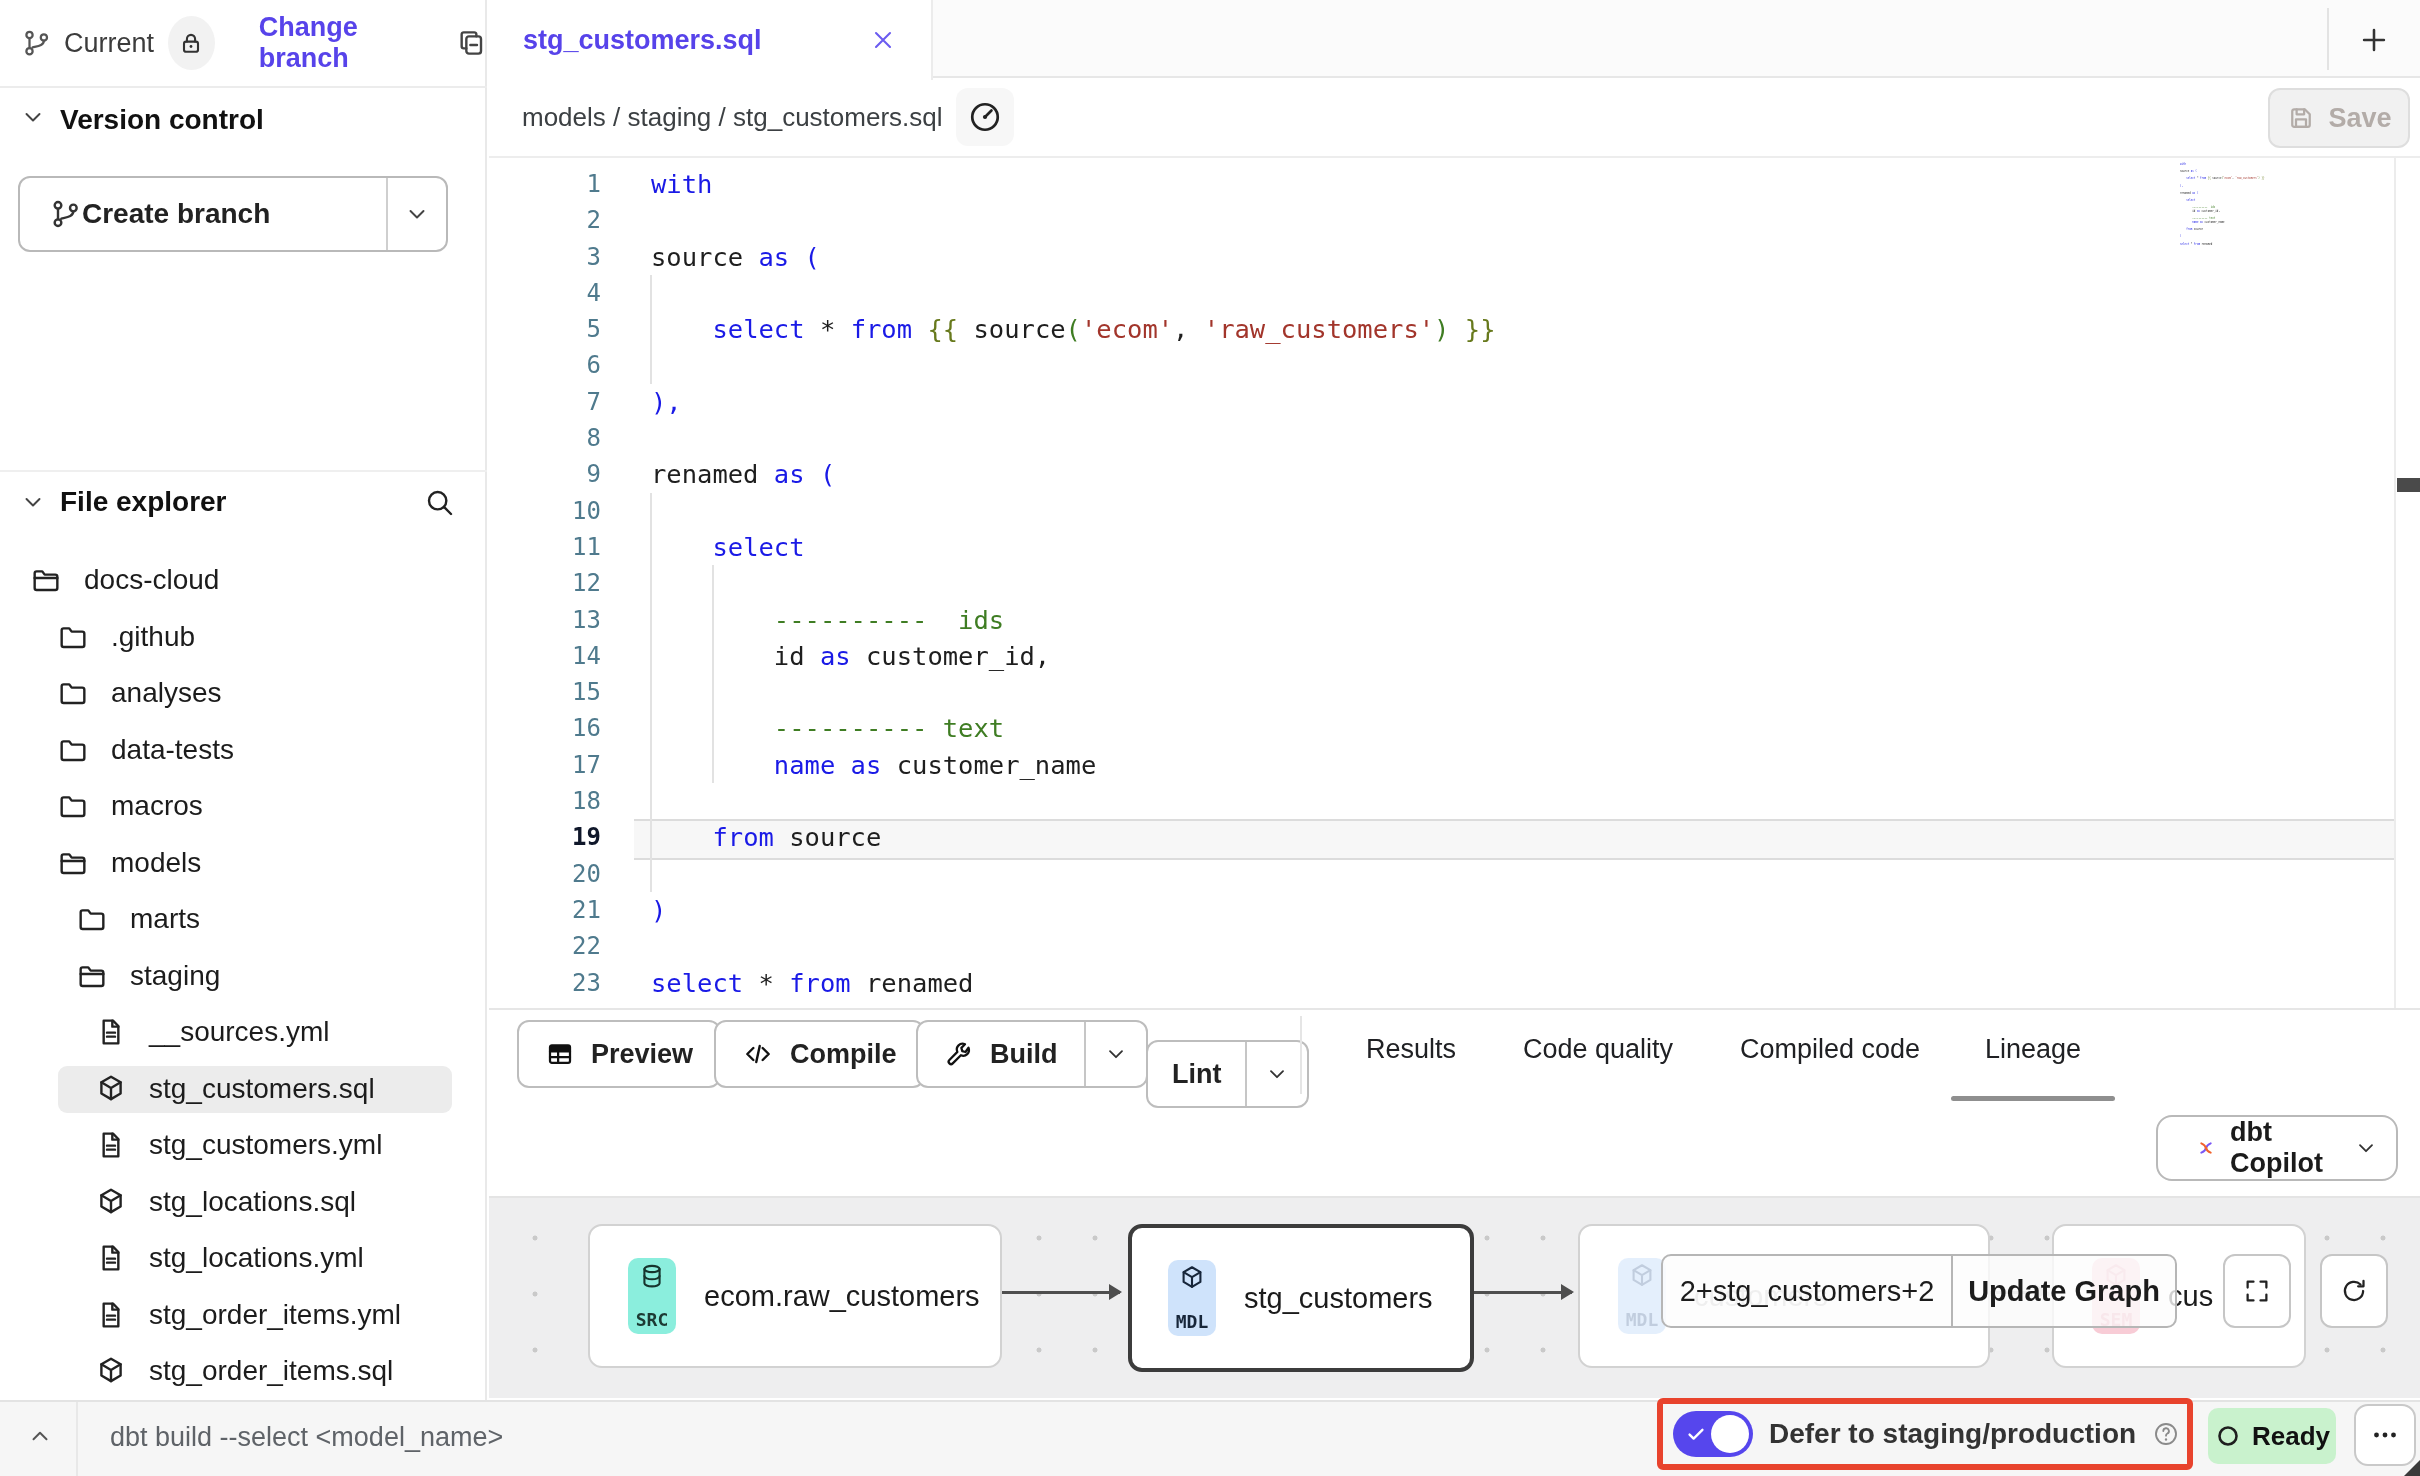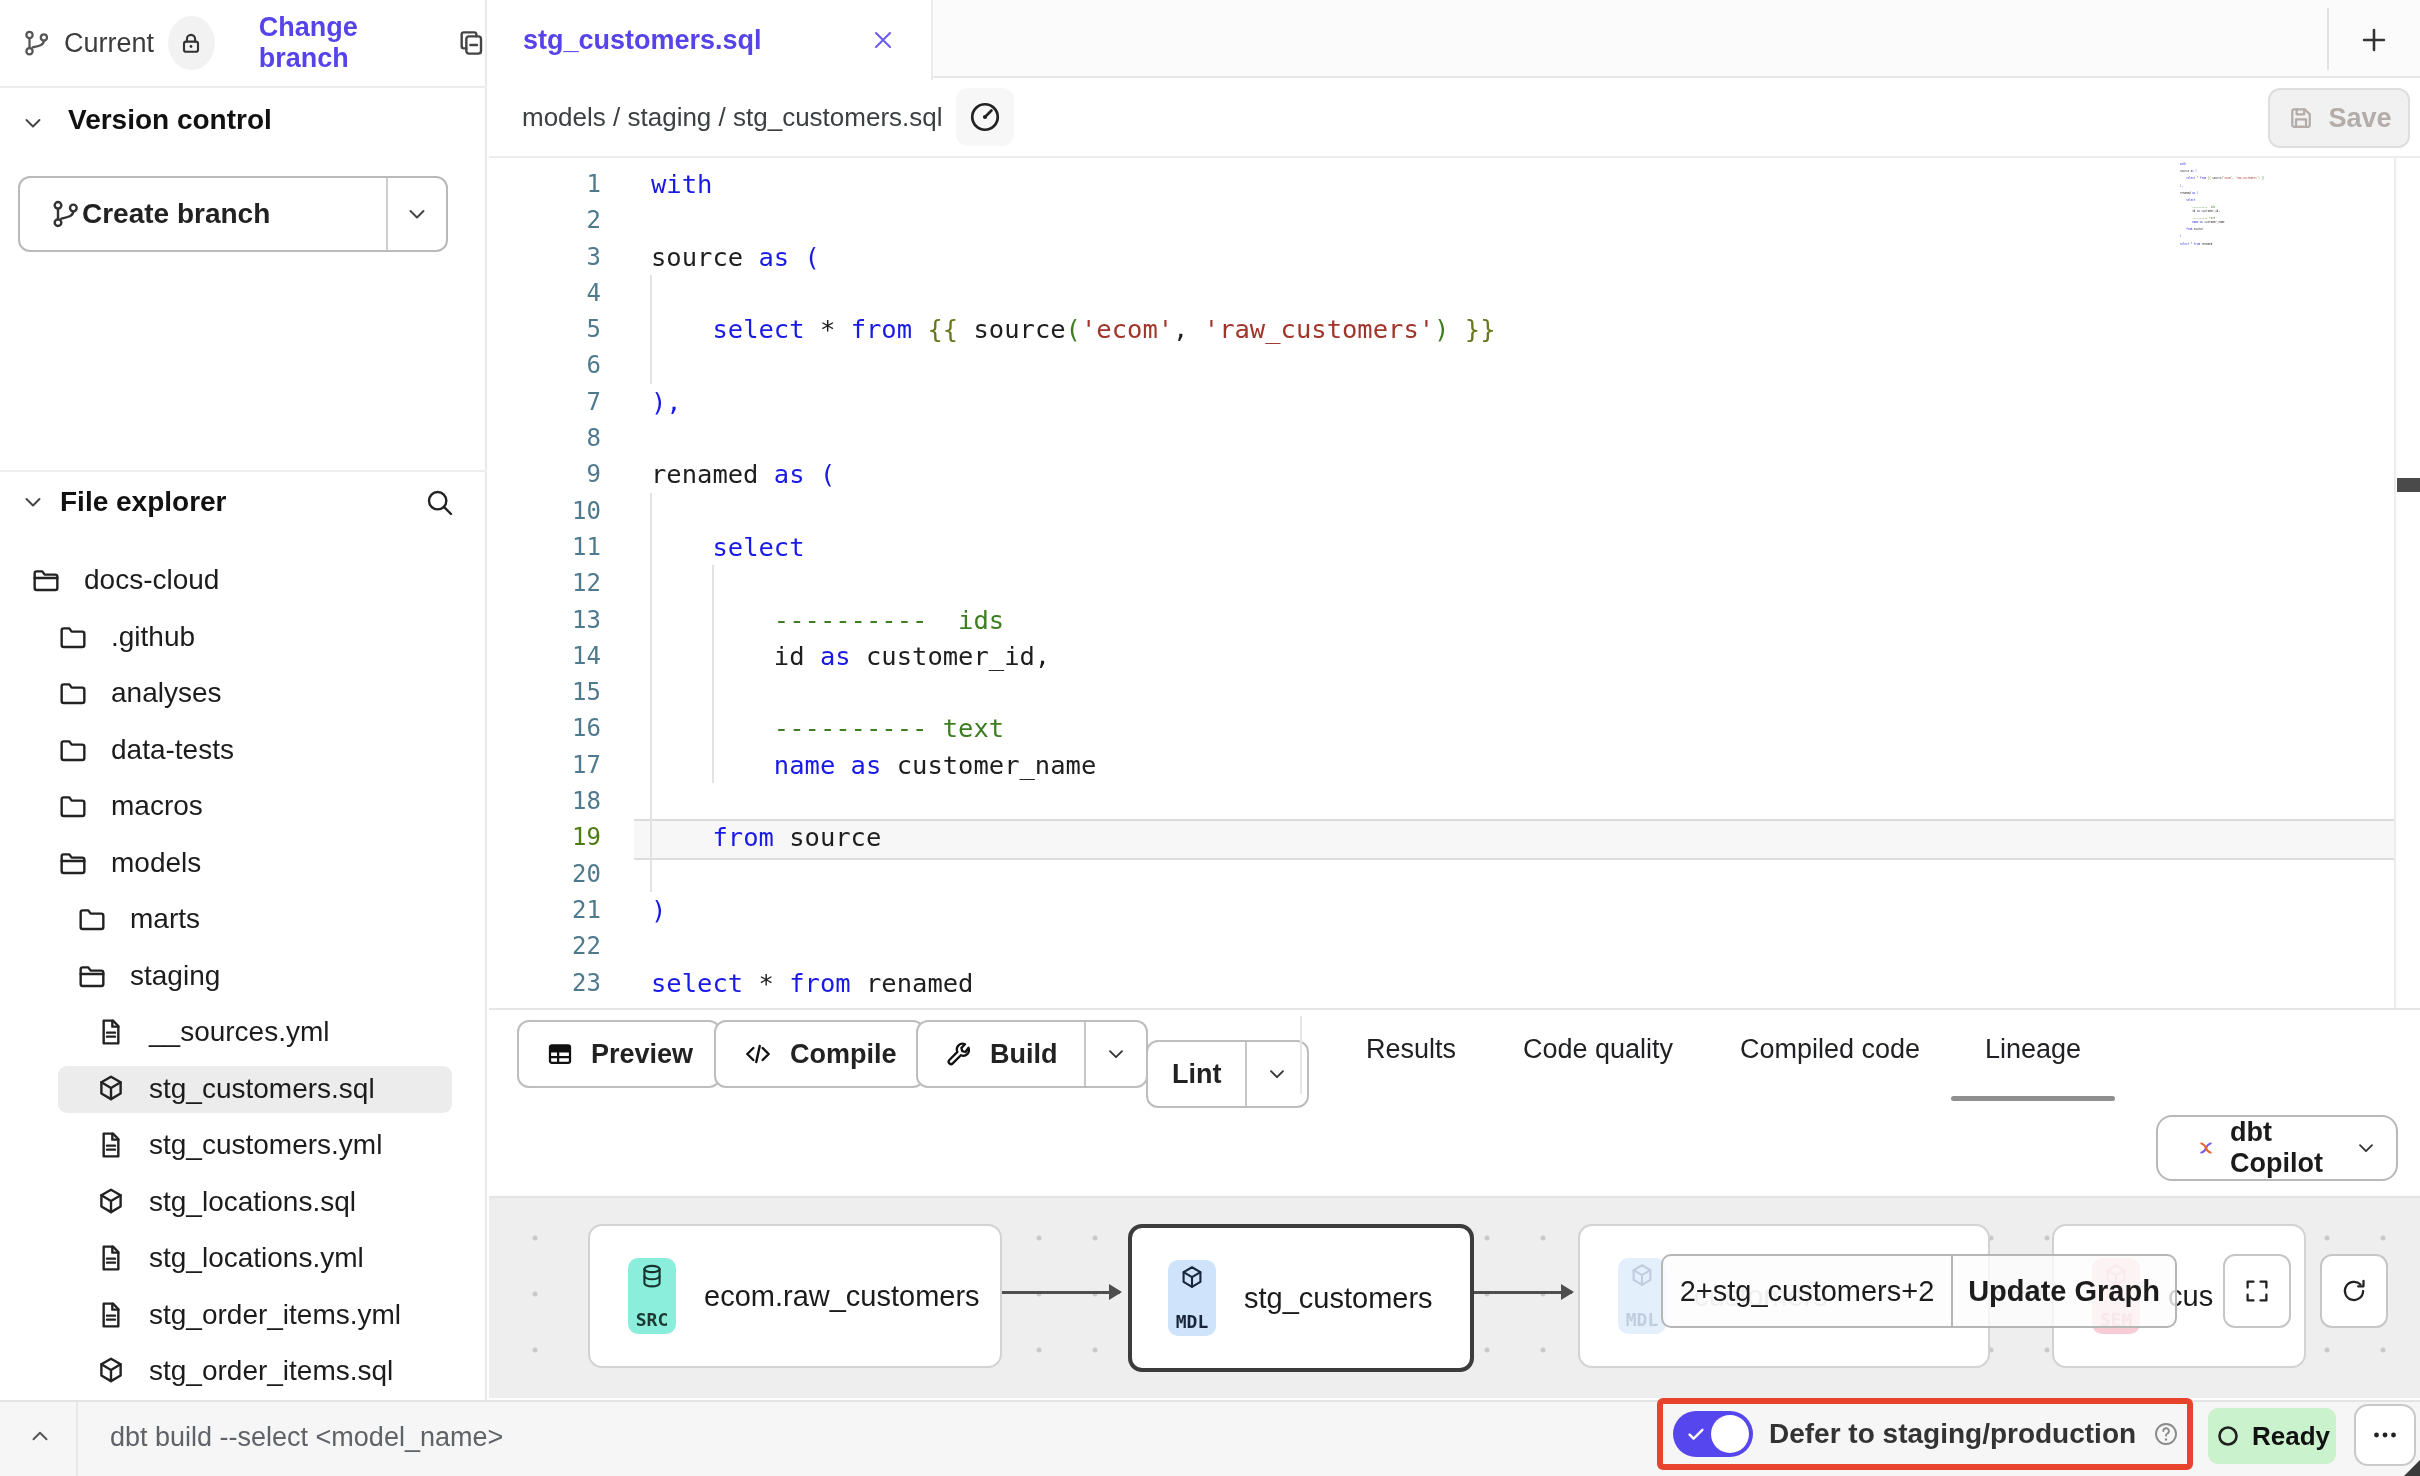--- a/index.html
+++ b/index.html
@@ -10,21 +10,21 @@
   .icon{display:inline-flex;align-items:center;justify-content:center;flex:0 0 auto;}
 
   
   .sidebar{left:0;top:0;width:487px;height:1400px;background:#fff;border-right:2px solid #e9e9e9;}
   .branch-bar{left:0;top:0;width:487px;height:88px;border-bottom:2px solid #ececec;display:flex;align-items:center;}
   .branch-bar .lbl{font-size:27px;color:#3c3c3c;margin-left:12px;}
   .lock-badge{width:54px;height:54px;border-radius:50%;background:#f2f2f2;display:flex;align-items:center;justify-content:center;margin-left:14px;color:#333;}
   .change-branch{font-size:27px;font-weight:700;color:#5743ea;margin-left:44px;cursor:pointer;}
   .copy-btn{margin-left:26px;color:#444;}
 
-  .vc-header{left:20px;top:104px;display:flex;align-items:flex-end;gap:22px;color:#444;}
+  .vc-header{left:20px;top:104px;display:flex;align-items:flex-start;gap:14px;color:#444;}
   .vc-header .t{font-size:28px;font-weight:700;color:#111;}
   .create-branch{left:18px;top:176px;width:430px;height:76px;border:2px solid #b9b9b9;border-radius:12px;
       background:#fff;display:flex;align-items:stretch;cursor:pointer;}
   .create-branch .main{flex:1;display:flex;align-items:center;padding-left:30px;}
   .create-branch .main .t{font-size:28px;font-weight:600;color:#222;}
   .create-branch .chev{width:58px;border-left:2px solid #cfcfcf;display:flex;align-items:center;justify-content:center;color:#444;}
 
   .fe-sep{left:0;top:470px;width:487px;border-top:2px solid #efefef;}
   .fe-header{left:20px;top:486px;width:447px;display:flex;align-items:center;gap:14px;color:#444;}
   .fe-header .t{font-size:28px;font-weight:700;color:#111;flex:1;}
@@ -50,21 +50,21 @@
       display:flex;align-items:center;justify-content:center;color:#222;cursor:pointer;}
   .save-btn{left:2268px;top:88px;width:142px;height:60px;background:#f1f1f1;border:2px solid #dedede;border-radius:12px;
       display:flex;align-items:center;justify-content:center;gap:12px;color:#b3aca8;font-size:27px;font-weight:600;}
 
   
   .editor{left:489px;top:158px;width:1931px;height:850px;background:#fff;overflow:hidden;}
   .curline{position:absolute;left:145px;right:24px;top:661.4px;height:37px;background:#f7f7f7;
       border-top:2px solid #dcdcdc;border-bottom:2px solid #dcdcdc;}
   .gutter{position:absolute;left:0;top:8px;width:112px;text-align:right;}
   .gutter .ln{height:36.3px;line-height:36.3px;font-family:"DejaVu Sans Mono",monospace;font-size:24px;color:#4f7a8d;}
-  .gutter .ln.active{color:#4d7c0f;font-weight:400;}
+  .gutter .ln.active{color:#0f172a;font-weight:700;}
   .codecol{position:absolute;left:162px;top:8px;}
   .cl{height:36.3px;line-height:36.3px;font-family:"DejaVu Sans Mono",monospace;font-size:25.5px;white-space:pre;}
   .tok-p{color:#1e1e1e}.tok-kw{color:#1a1ae6}.tok-st{color:#a2352b}.tok-gr{color:#3f7d23}.tok-jj{color:#67791c}
   .guide{position:absolute;width:2px;background:#e2e2e2;}
   .minimap{left:2180px;top:162px;width:212px;height:160px;overflow:hidden;cursor:pointer;}
   .mm-scale{transform:scale(0.1);transform-origin:0 0;width:1400px;}
   .vtrack{left:2394px;top:158px;height:850px;border-left:2px solid #ececec;}
   .vthumb{left:2397px;top:478px;width:23px;height:14px;background:#4a4a4a;cursor:pointer;}
   .editor-sep{left:489px;top:1008px;width:1931px;border-top:2px solid #e6e6e6;}
 

